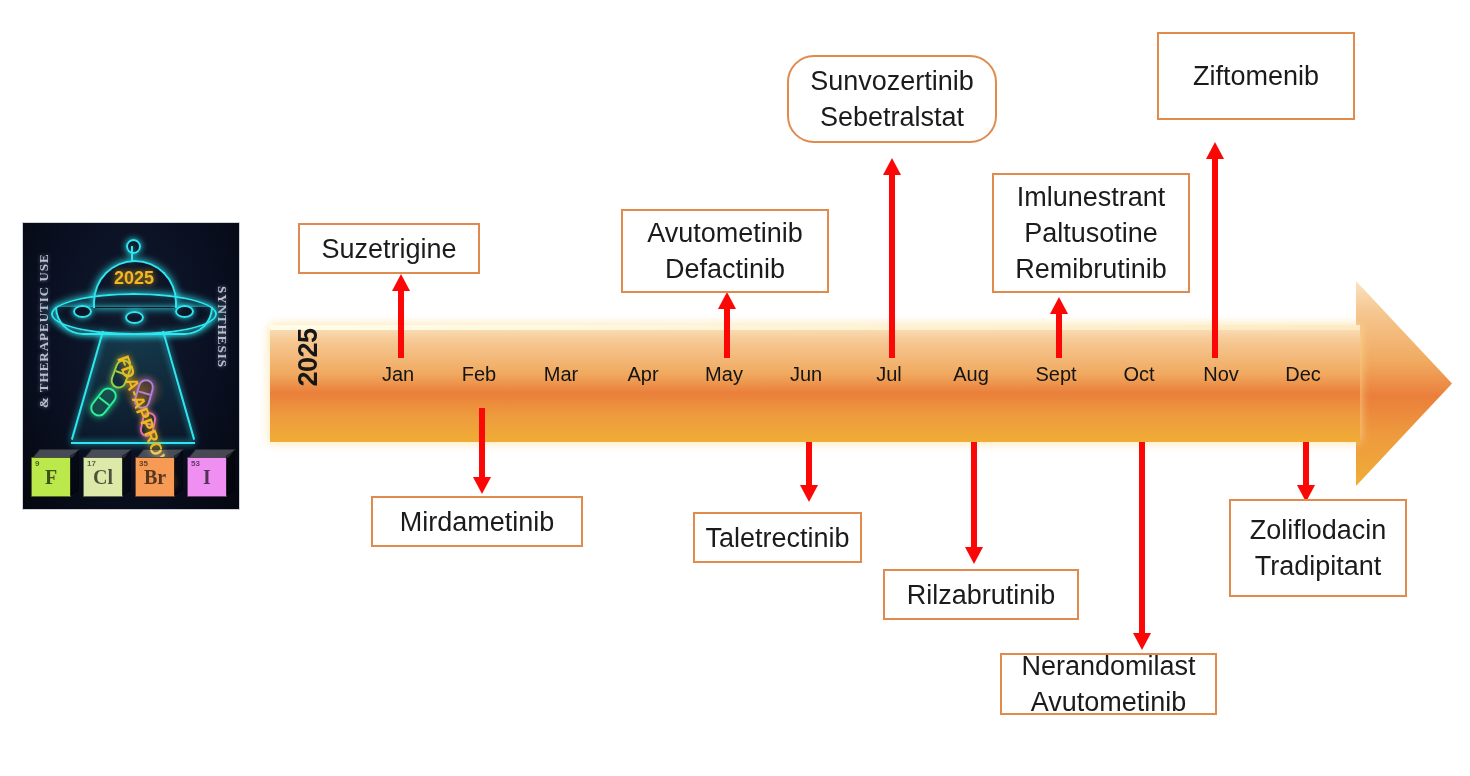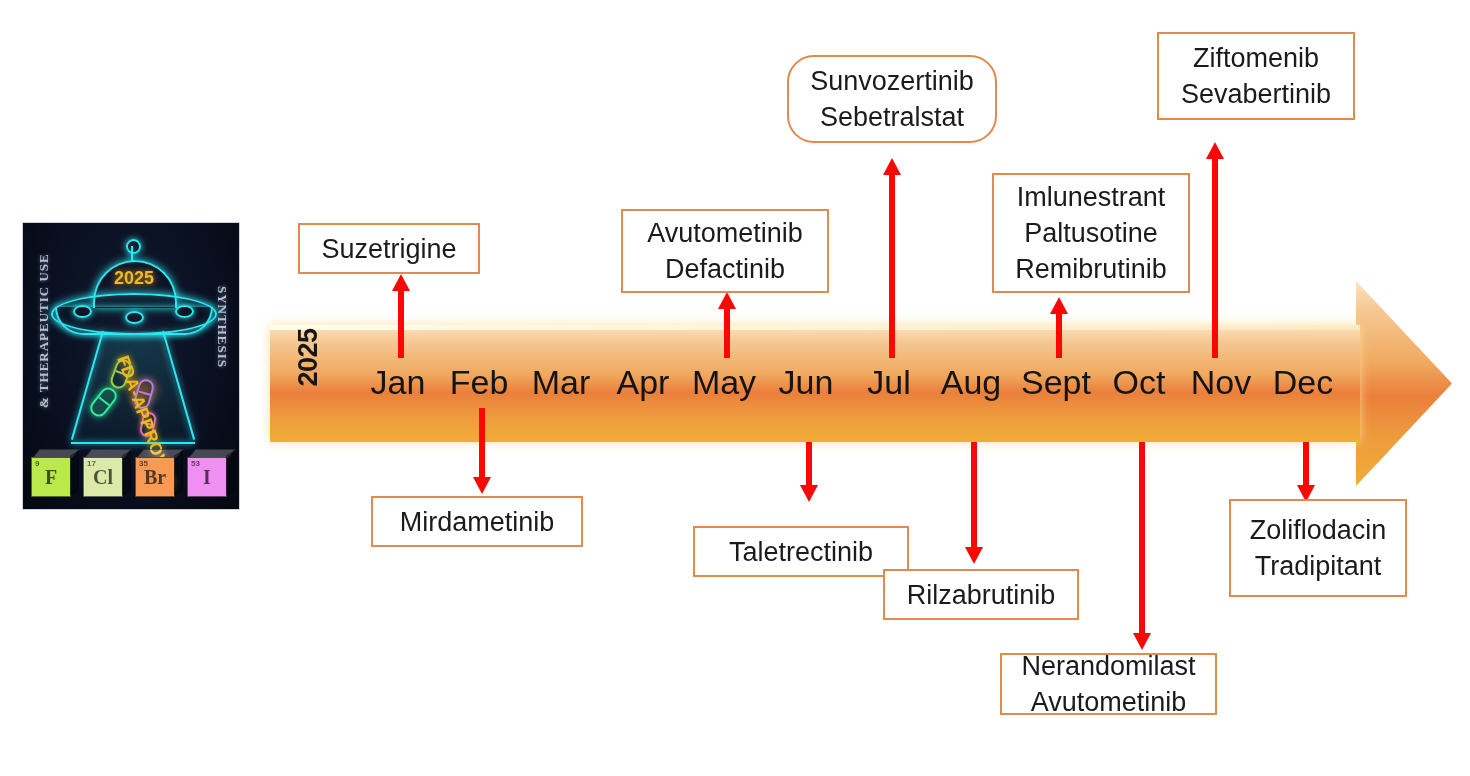--- a/index.html
+++ b/index.html
@@ -276,21 +276,21 @@
     font-weight: 700;
     color: #161616;
     letter-spacing: -0.5px;
   }
   .month {
     position: absolute;
     top: 363px;
     width: 90px;
     margin-left: -45px;
     text-align: center;
-    font-size: 34px;
+    font-size: 20px;
     color: #141414;
     font-family: "Liberation Sans", sans-serif;
   }
 
   
   .label-box {
     position: absolute;
     border: 2px solid #e08a4e;
     background: #ffffff;
     box-sizing: border-box;
@@ -455,21 +455,21 @@
 
   <div class="label-box" style="left:371px; top:496px; width:212px; height:51px;">
     <div class="line">Mirdametinib</div>
   </div>
 
   <div class="label-box" style="left:621px; top:209px; width:208px; height:84px;">
     <div class="line">Avutometinib</div>
     <div class="line">Defactinib</div>
   </div>
 
-  <div class="label-box" style="left:693px; top:526px; width:216px; height:51px;">
+  <div class="label-box" style="left:693px; top:512px; width:169px; height:51px;">
     <div class="line">Taletrectinib</div>
   </div>
 
   <div class="label-box" style="left:787px; top:55px; width:210px; height:88px;border-radius:27px;">
     <div class="line">Sunvozertinib</div>
     <div class="line">Sebetralstat</div>
   </div>
 
   <div class="label-box" style="left:883px; top:569px; width:196px; height:51px;">
     <div class="line">Rilzabrutinib</div>
@@ -481,21 +481,20 @@
     <div class="line">Remibrutinib</div>
   </div>
 
   <div class="label-box" style="left:1000px; top:653px; width:217px; height:62px;">
     <div class="line">Nerandomilast</div>
     <div class="line">Avutometinib</div>
   </div>
 
   <div class="label-box" style="left:1157px; top:32px; width:198px; height:88px;">
     <div class="line">Ziftomenib</div>
-    <div class="line">Sevabertinib</div>
   </div>
 
   <div class="label-box" style="left:1229px; top:499px; width:178px; height:98px;">
     <div class="line">Zoliflodacin</div>
     <div class="line">Tradipitant</div>
   </div>
 
 </div>
 
 </body></html>

